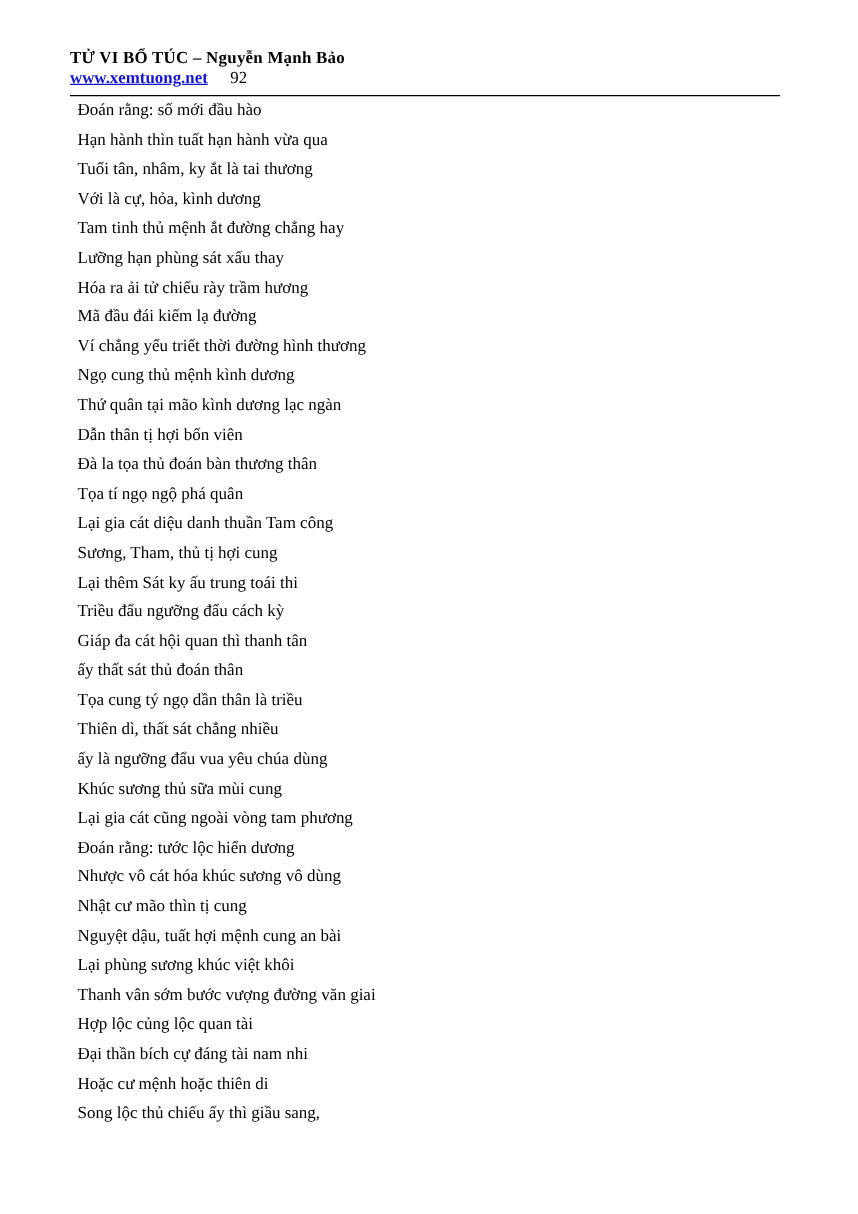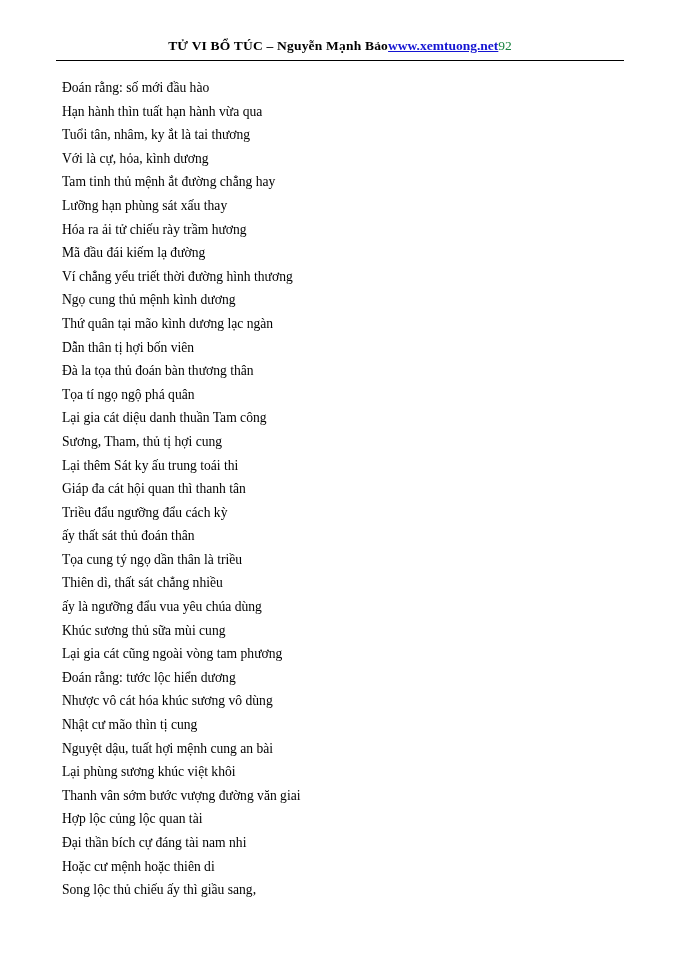--- a/index.html
+++ b/index.html
@@ -21,47 +21,49 @@
     box-sizing: border-box;
     padding: 0;
   }
   .header {
     position: absolute;
     left: 56px;
     top: 38px;
     width: 568px;
     display: flex;
     align-items: baseline;
-    justify-content: center;
+    justify-content: flex-end;
     border-bottom: 1px solid #000000;
     padding-bottom: 6px;
+    flex-direction: column;
   }
   .header-title {
     font-family: "Liberation Serif", serif;
     font-size: 13.5px;
     font-weight: bold;
     white-space: nowrap;
     letter-spacing: 0.2px;
   }
   .header-right {
     display: flex;
     align-items: baseline;
+    gap: 18px;
   }
   .header-link {
     font-family: "Liberation Serif", serif;
     font-size: 13.5px;
     font-weight: bold;
     color: #1414d2;
     text-decoration: underline;
     white-space: nowrap;
   }
   .page-number {
     font-family: "Liberation Serif", serif;
     font-size: 13.5px;
-    color: #15803d;
+    color: #000000;
   }
   .body-text {
     position: absolute;
     left: 62px;
     top: 76px;
     width: 560px;
   }
   .line {
     font-family: "Liberation Serif", serif;
     font-size: 13.6px;
@@ -94,22 +96,22 @@
     <div class="line">Mã đầu đái kiếm lạ đường</div>
     <div class="line">Ví chẳng yểu triết thời đường hình thương</div>
     <div class="line">Ngọ cung thủ mệnh kình dương</div>
     <div class="line">Thứ quân tại mão kình dương lạc ngàn</div>
     <div class="line">Dẫn thân tị hợi bốn viên</div>
     <div class="line">Đà la tọa thủ đoán bàn thương thân</div>
     <div class="line">Tọa tí ngọ ngộ phá quân</div>
     <div class="line">Lại gia cát diệu danh thuần Tam công</div>
     <div class="line">Sương, Tham, thủ tị hợi cung</div>
     <div class="line">Lại thêm Sát ky ấu trung toái thi</div>
+    <div class="line">Triều đẩu ngưỡng đẩu cách kỳ</div>
     <div class="line">Giáp đa cát hội quan thì thanh tân</div>
-    <div class="line">Triều đẩu ngưỡng đẩu cách kỳ</div>
     <div class="line">ấy thất sát thủ đoán thân</div>
     <div class="line">Tọa cung tý ngọ dần thân là triều</div>
     <div class="line">Thiên dì, thất sát chẳng nhiều</div>
     <div class="line">ấy là ngưỡng đẩu vua yêu chúa dùng</div>
     <div class="line">Khúc sương thủ sữa mùi cung</div>
     <div class="line">Lại gia cát cũng ngoài vòng tam phương</div>
     <div class="line">Đoán rằng: tước lộc hiển dương</div>
     <div class="line">Nhược vô cát hóa khúc sương vô dùng</div>
     <div class="line">Nhật cư mão thìn tị cung</div>
     <div class="line">Nguyệt dậu, tuất hợi mệnh cung an bài</div>

